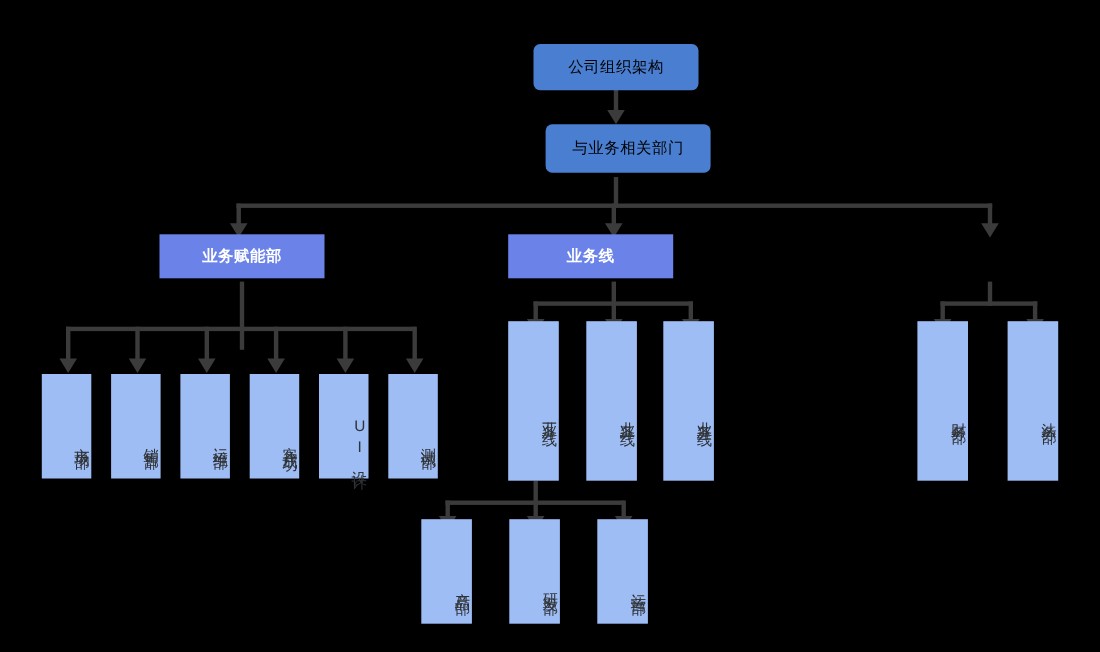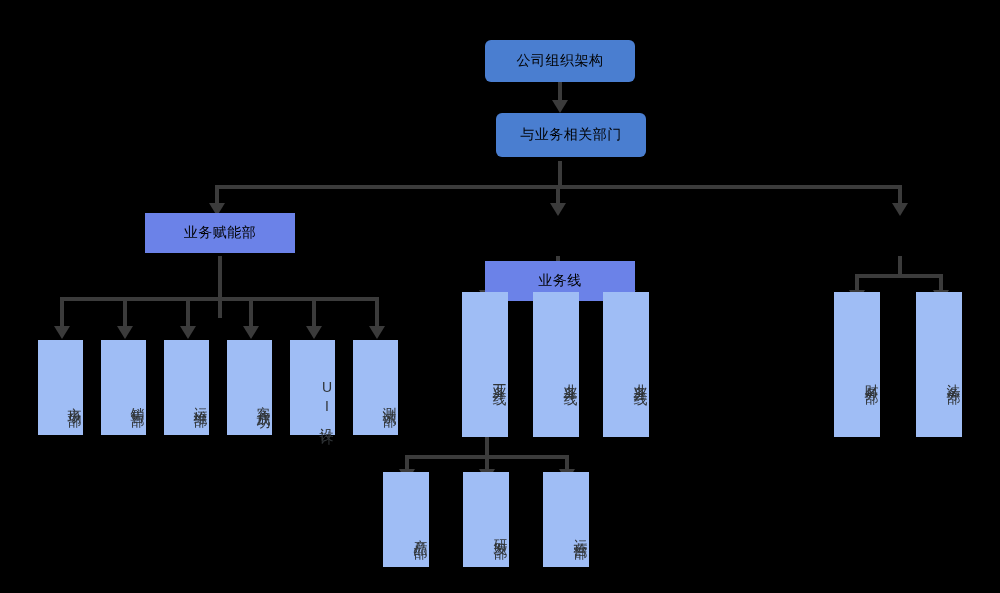--- a/index.html
+++ b/index.html
@@ -31,23 +31,24 @@
   .node.level1 {
     background: #4a7ed0;
     color: #000000;
     border-radius: 6px;
     font-size: 14px;
     letter-spacing: 0.5px;
   }
 
   .node.level2 {
     background: #6b82e8;
-    color: #000000;
+    color: #ffffff;
     font-size: 14px;
     letter-spacing: 0.5px;
+    font-weight: bold;
   }
 
   .node.leaf {
     background: #9fbdf5;
     color: #2f3336;
     font-size: 14px;
     writing-mode: vertical-rl;
     text-orientation: upright;
     letter-spacing: 3px;
     align-items: flex-start;
@@ -158,21 +159,21 @@
   </div>
 
   <div class="node level1" style="left:485px; top:113px; width:150px; height:44px;margin-left:11px;">
     <span class="txt">与业务相关部门</span>
   </div>
 
   <div class="node level2" style="left:145px; top:213px; width:150px; height:40px;">
     <span class="txt">业务赋能部</span>
   </div>
 
-  <div class="node level2" style="left:485px; top:213px; width:150px; height:40px;margin-top:48px;">
+  <div class="node level2" style="left:462px; top:213px; width:150px; height:40px;">
     <span class="txt">业务线</span>
   </div>
 
 
   <div class="node leaf" style="left:38px; top:340px; width:45px; height:95px;">
     <span class="txt">市场部</span>
   </div>
   <div class="node leaf" style="left:101px; top:340px; width:45px; height:95px;">
     <span class="txt">销售部</span>
   </div>

